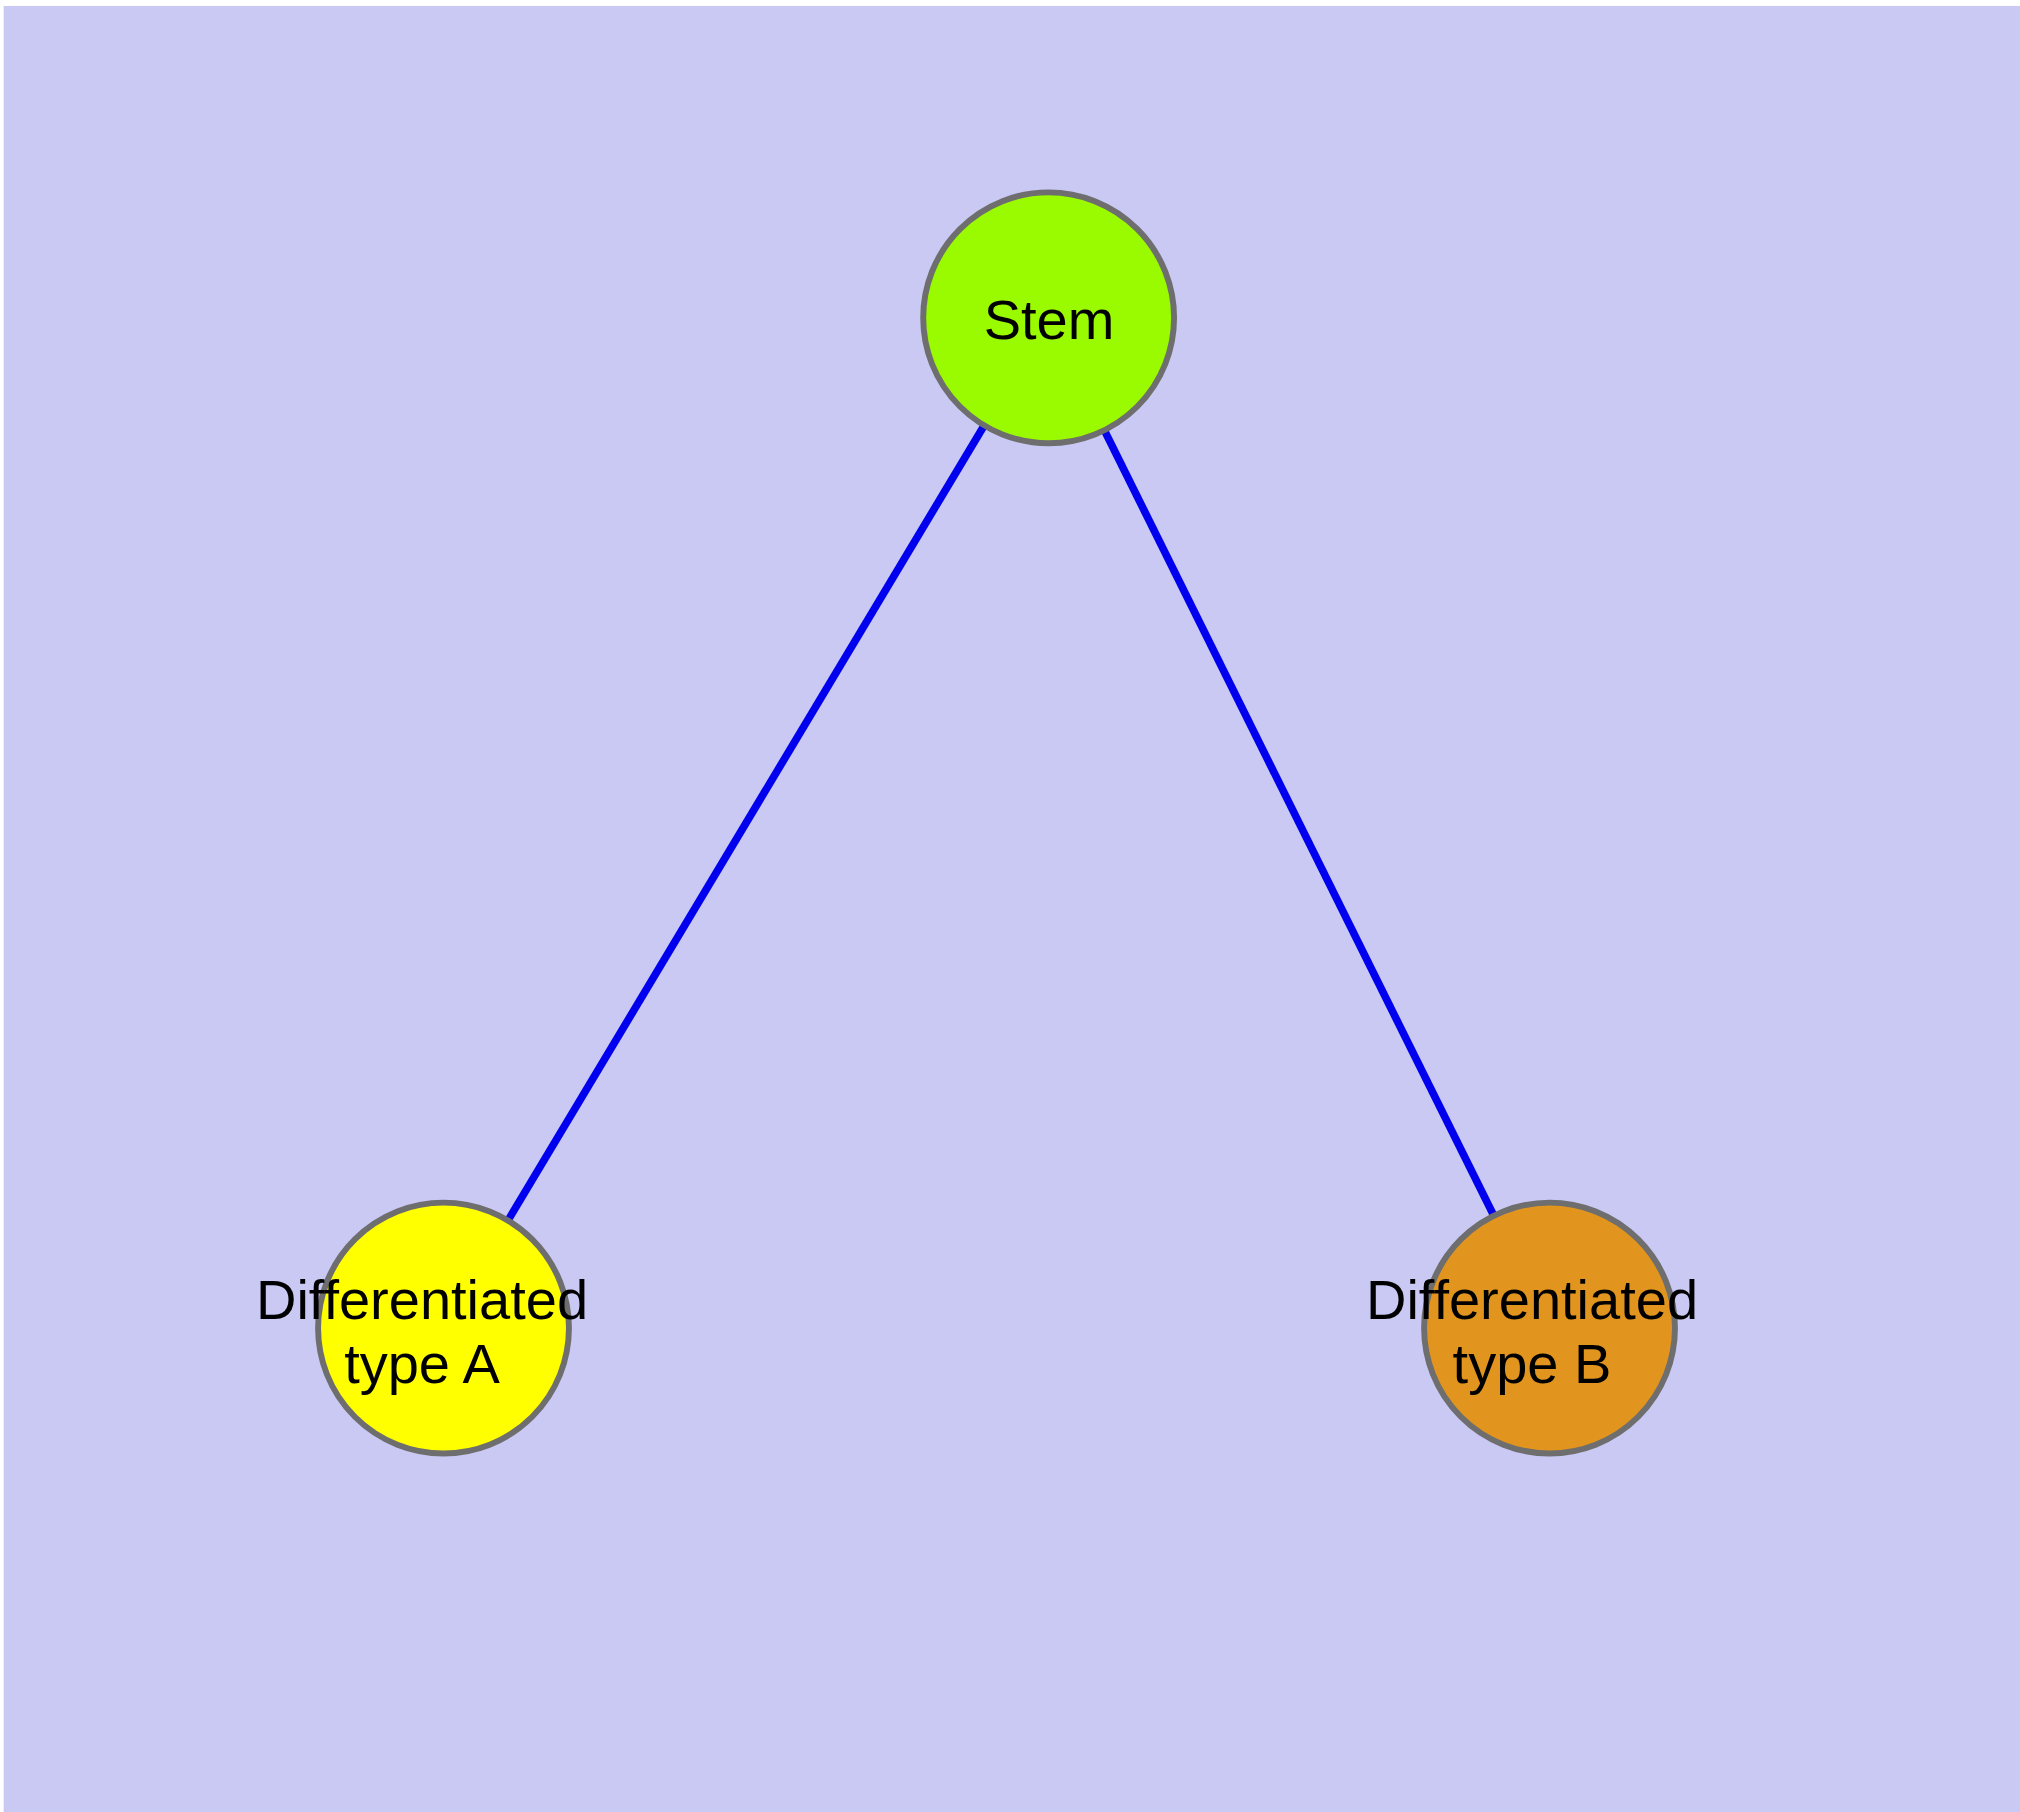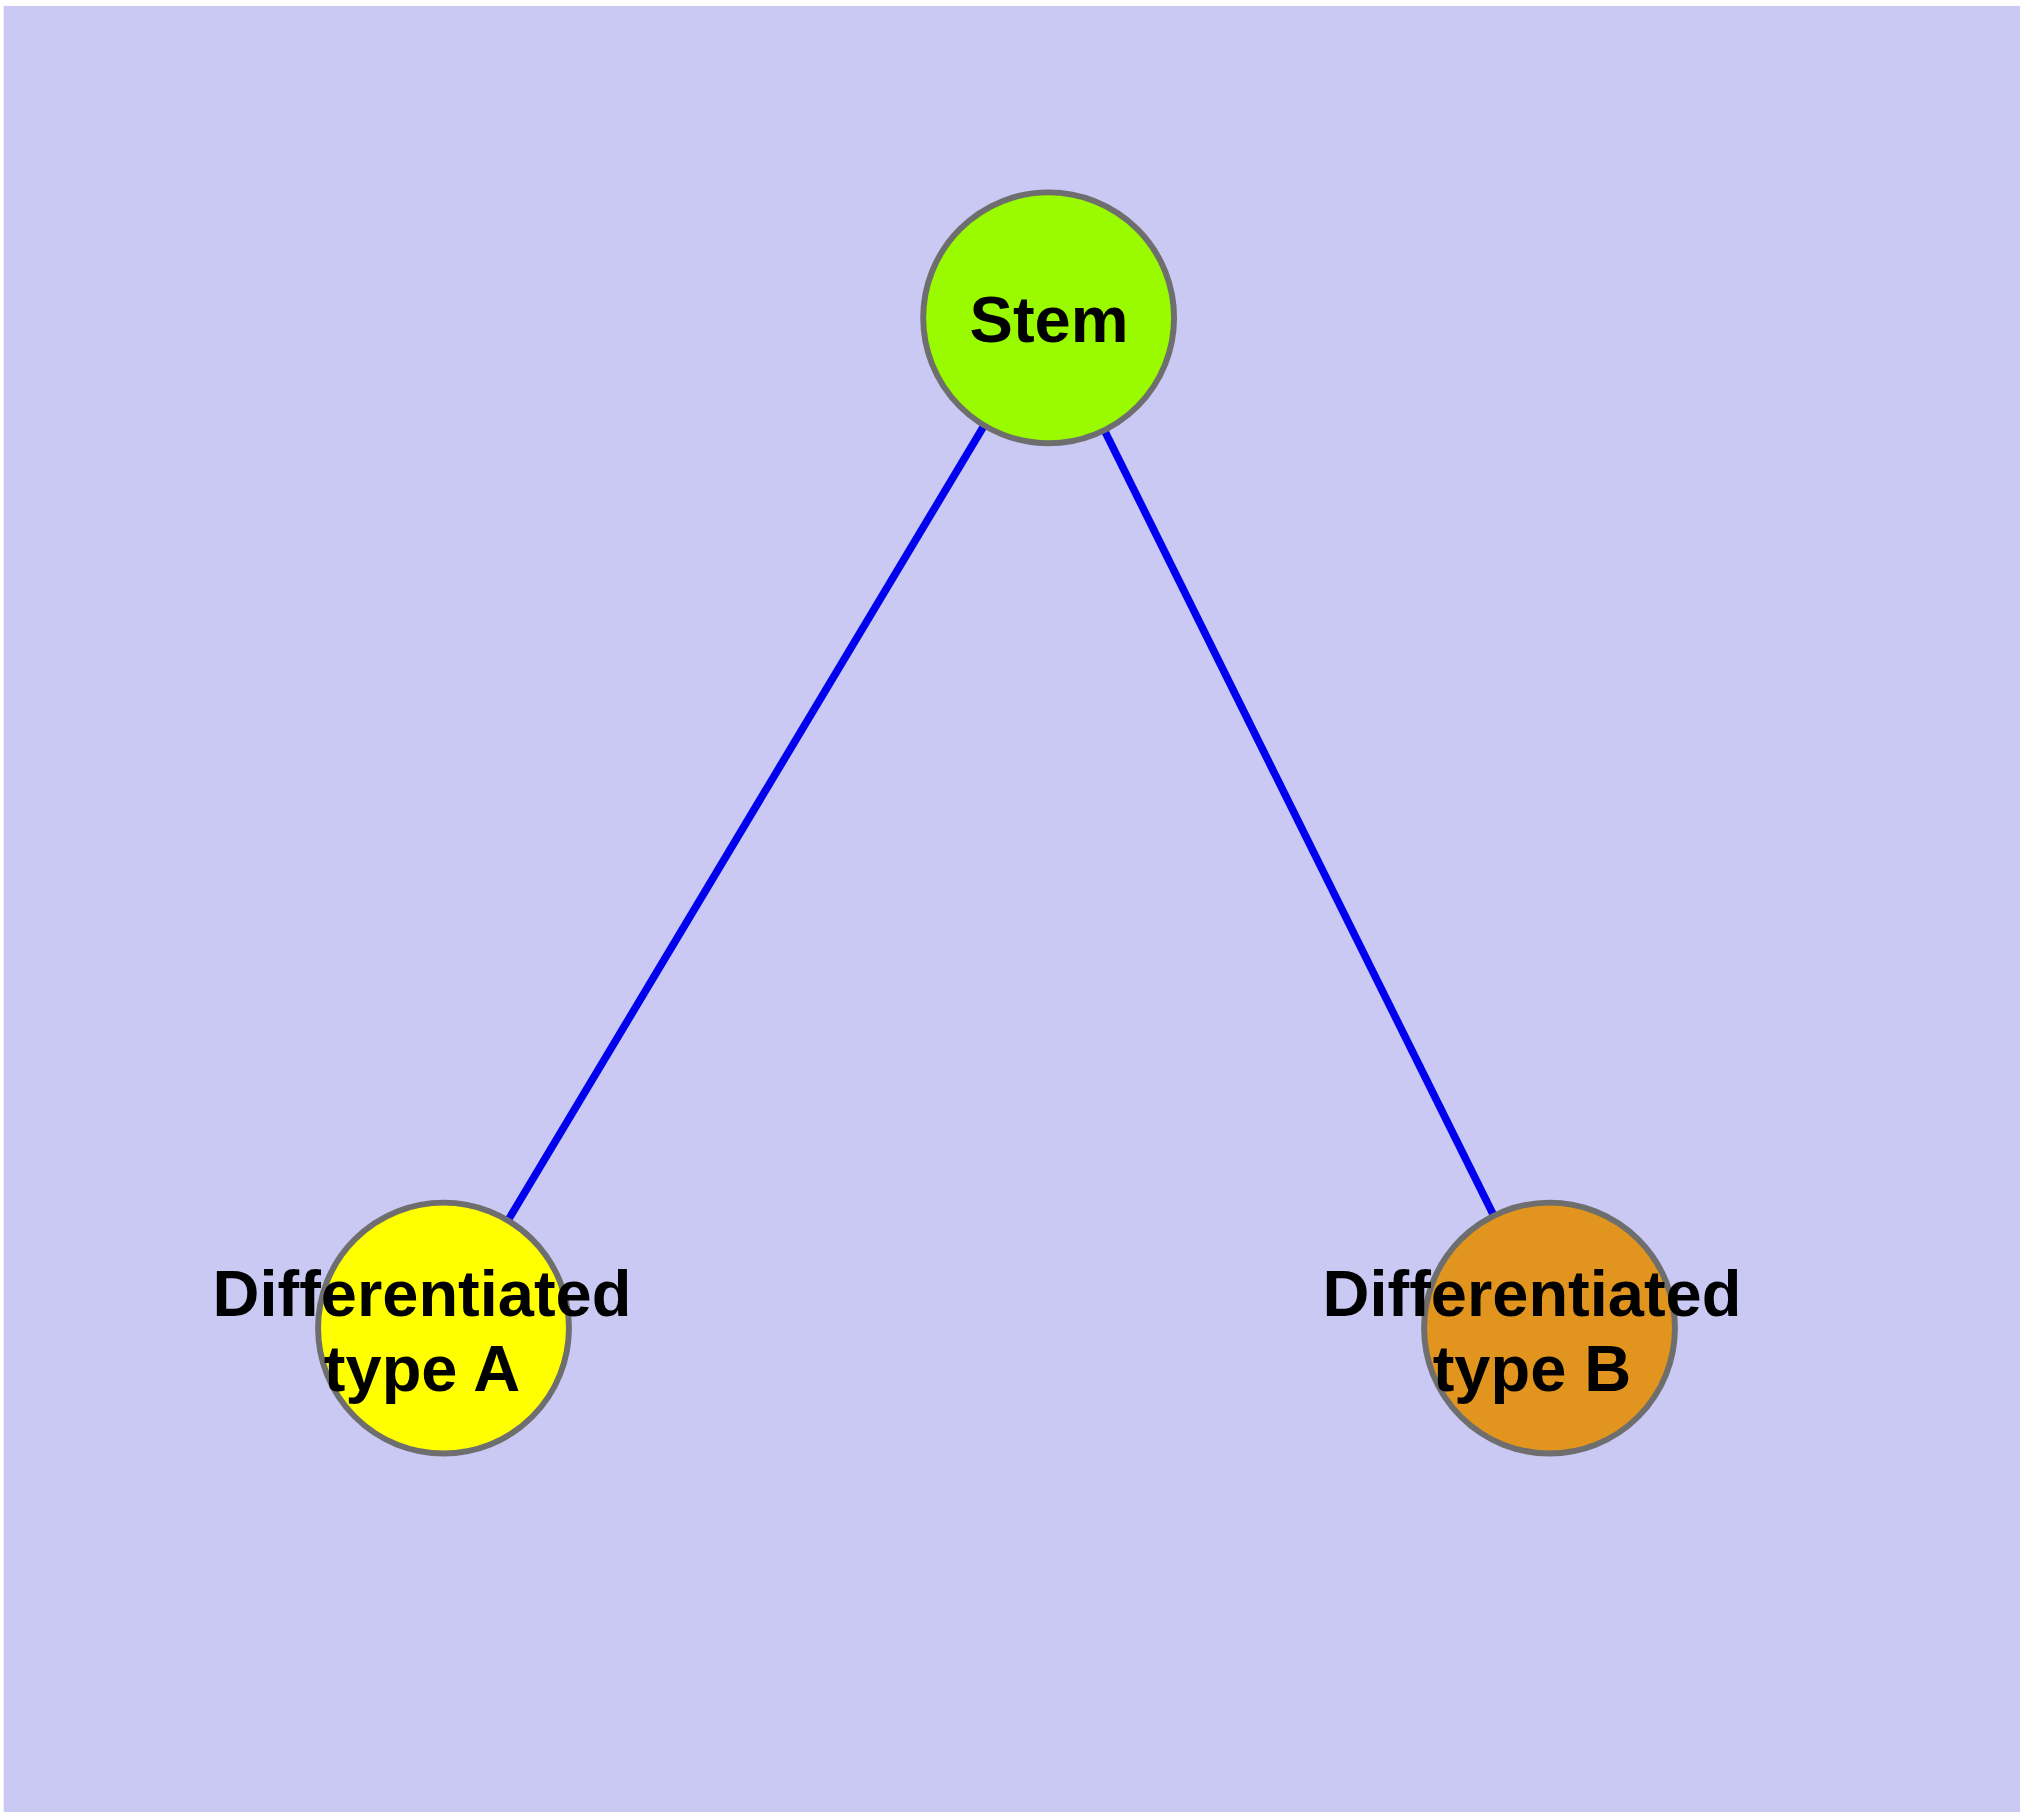--- a/index.html
+++ b/index.html
@@ -18,22 +18,22 @@
     position: absolute;
     left: 0;
     top: 0;
     width: 100%;
     height: 100%;
     display: block;
   }
   .node-label {
     position: absolute;
     transform: translate(-50%, -50%);
-    font-weight: bold;
-    font-size: 65px;
+    font-weight: normal;
+    font-size: 56px;
     line-height: 1.15;
     text-align: center;
     white-space: pre-line;
     letter-spacing: 0px;
   }
 </style>
 </head>
 <body>
 
 <div class="graph-canvas">

